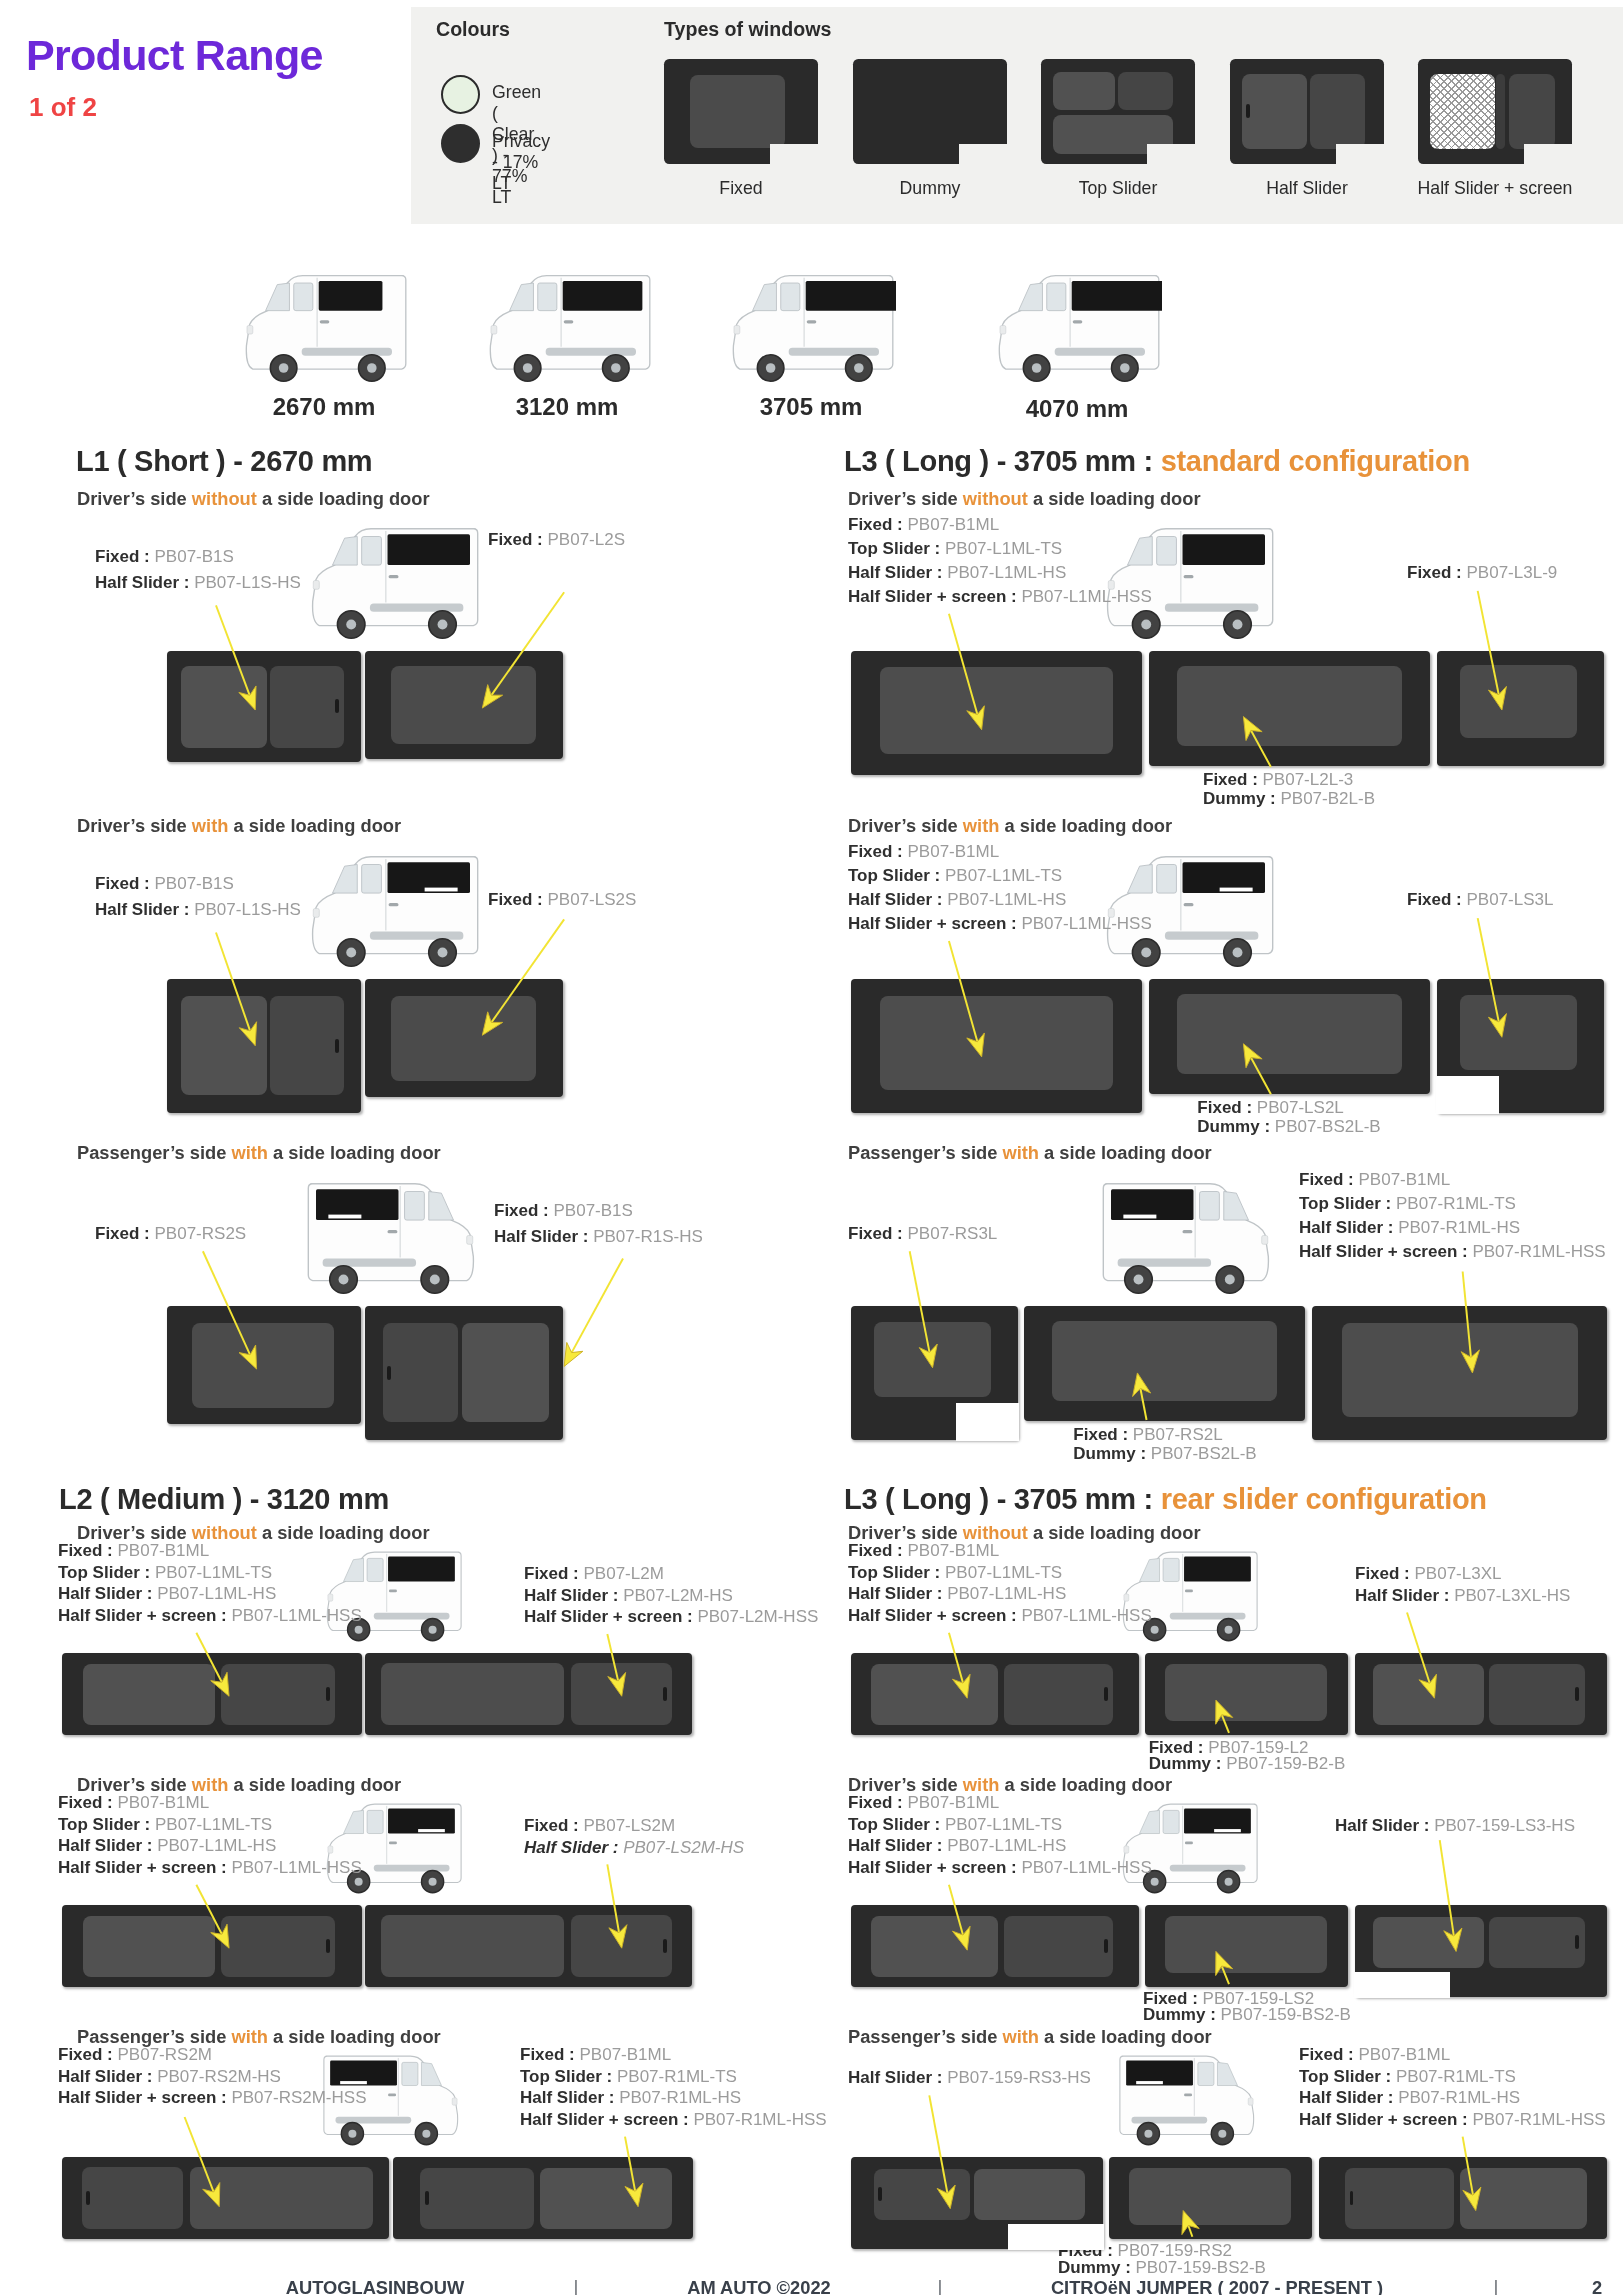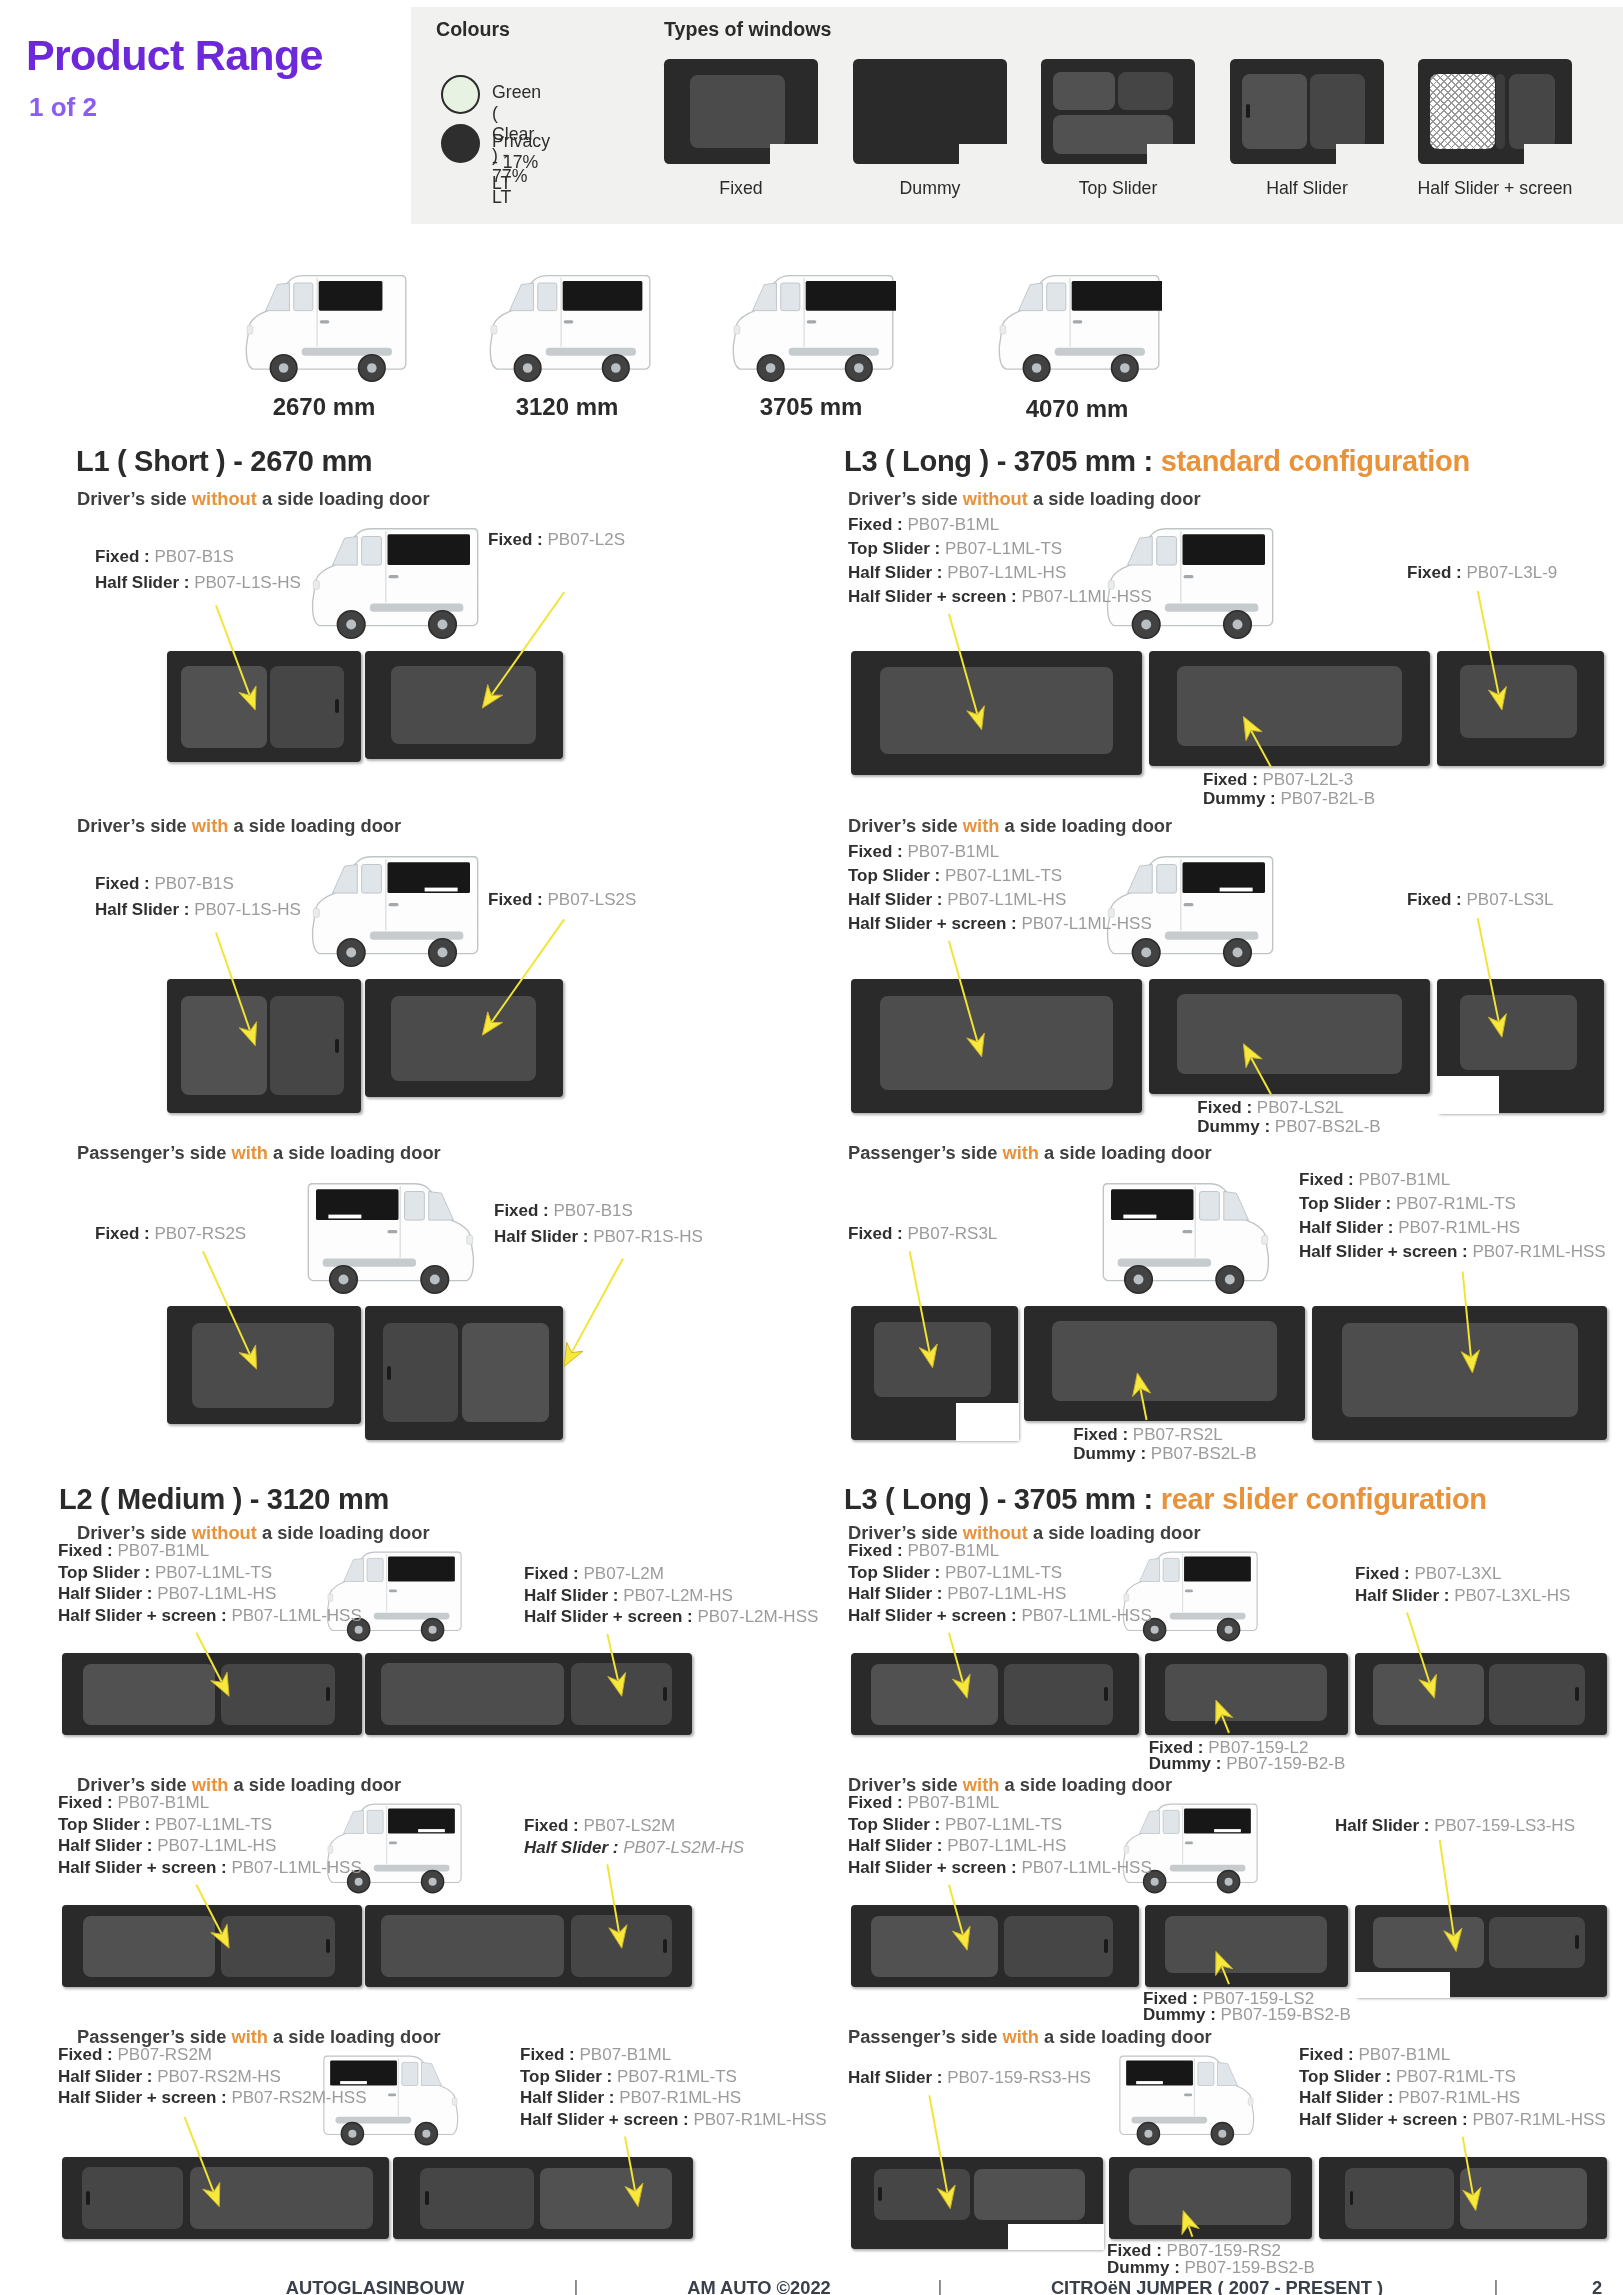--- a/index.html
+++ b/index.html
@@ -1,20 +1,20 @@
 <!DOCTYPE html>
 <html style="font-size:10.5px"><head>
 <meta charset="utf-8">
 <style>
   html,body{margin:0;padding:0;}
   body{width:1623px;height:2295px;position:relative;background:#ffffff;
        font-family:"Liberation Sans", sans-serif;overflow:hidden;}
   .abs{position:absolute;}
   .page-title{font-size:43px;font-weight:800;color:#6d28d9;letter-spacing:-0.7px;text-align:center;}
-  .page-sub{font-size:26px;font-weight:800;color:#8b5cf6;}
+  .page-sub{font-size:26px;font-weight:800;color:#ef4444;}
   .header-panel{background:#f1f1ef;}
   .legend-title,.types-title{font-size:19.6px;font-weight:800;color:#2b2b2b;}
   .legend-label{font-size:17.7px;color:#2e2e2e;}
   .swatch{width:35px;height:35px;border-radius:50%;}
   .type-box{background:#2a2a2a;border-radius:5.2px;}
   .type-label{font-size:17.7px;color:#2b2b2b;text-align:center;transform:translateX(-50%);white-space:nowrap;}
   .mm-label{font-size:24px;font-weight:600;color:#2b2b2b;transform:translateX(-50%);white-space:nowrap;}
   .group-heading{font-size:29px;font-weight:800;color:#2b2b2b;white-space:nowrap;letter-spacing:-0.3px;}
   .group-heading .accent{color:#e8923a;}
   .section-sub{font-size:18.3px;font-weight:600;color:#3f3f3f;white-space:nowrap;}
@@ -578,21 +578,21 @@
       </svg></div>
     <div class="abs" style="left: 848px; top: 2068px;">
       <div class="lbl-line" style="height: 21.6px;"><span class="k">Half Slider : </span><span class="v">PB07-159-RS3-HS</span></div>
     </div>
     <div class="abs" style="left: 1299px; top: 2045px;">
       <div class="lbl-line" style="height: 21.6px;"><span class="k">Fixed : </span><span class="v">PB07-B1ML</span></div>
       <div class="lbl-line" style="height: 21.6px;"><span class="k">Top Slider : </span><span class="v">PB07-R1ML-TS</span></div>
       <div class="lbl-line" style="height: 21.6px;"><span class="k">Half Slider : </span><span class="v">PB07-R1ML-HS</span></div>
       <div class="lbl-line" style="height: 21.6px;"><span class="k">Half Slider + screen  : </span><span class="v">PB07-R1ML-HSS</span></div>
     </div>
-    <div class="abs bottom-block" style="left: 1211px; top: 2241px;">
+    <div class="abs bottom-block" style="left: 1162px; top: 2241px;">
       <div class="lbl-line" style="height: 17px;"><span class="k">Fixed : </span><span class="v">PB07-159-RS2</span></div>
       <div class="lbl-line" style="height: 17px;"><span class="k">Dummy : </span><span class="v">PB07-159-BS2-B</span></div>
     </div>
     <div class="panel" style="left: 851px; top: 2157px; width: 252px; height: 92px;">
       <div class="pane" style="left: 23px; top: 12px; width: 96px; height: 51px; background: rgb(70, 70, 70);"></div>
       <div class="handle" style="left: 27px; top: 30px;"></div>
       <div class="pane" style="left: 123px; top: 12px; width: 111px; height: 51px; background: rgb(81, 81, 81);"></div>
       <div class="notch" style="width: 96px; height: 26px; bottom: -0.7px; right: -0.7px;"></div>
     </div>
     <div class="panel" style="left: 1109px; top: 2157px; width: 203px; height: 82px;">

